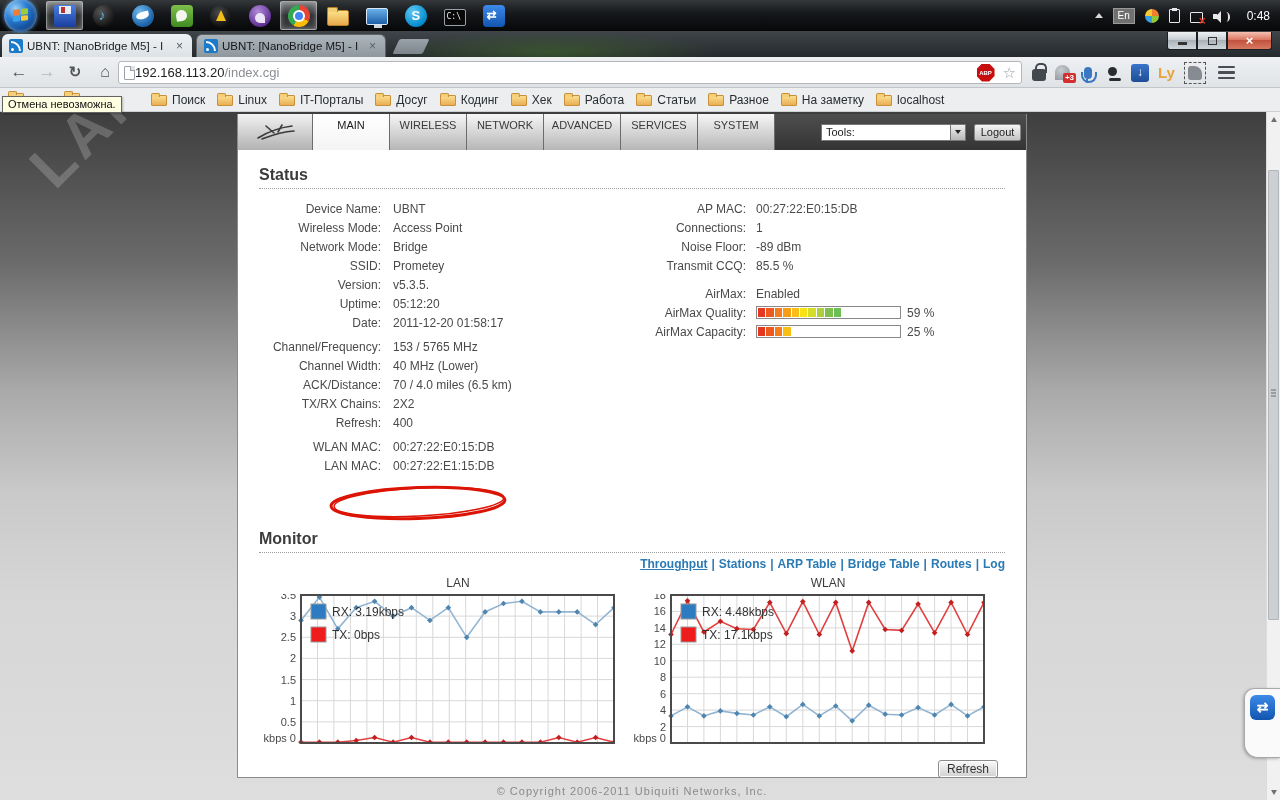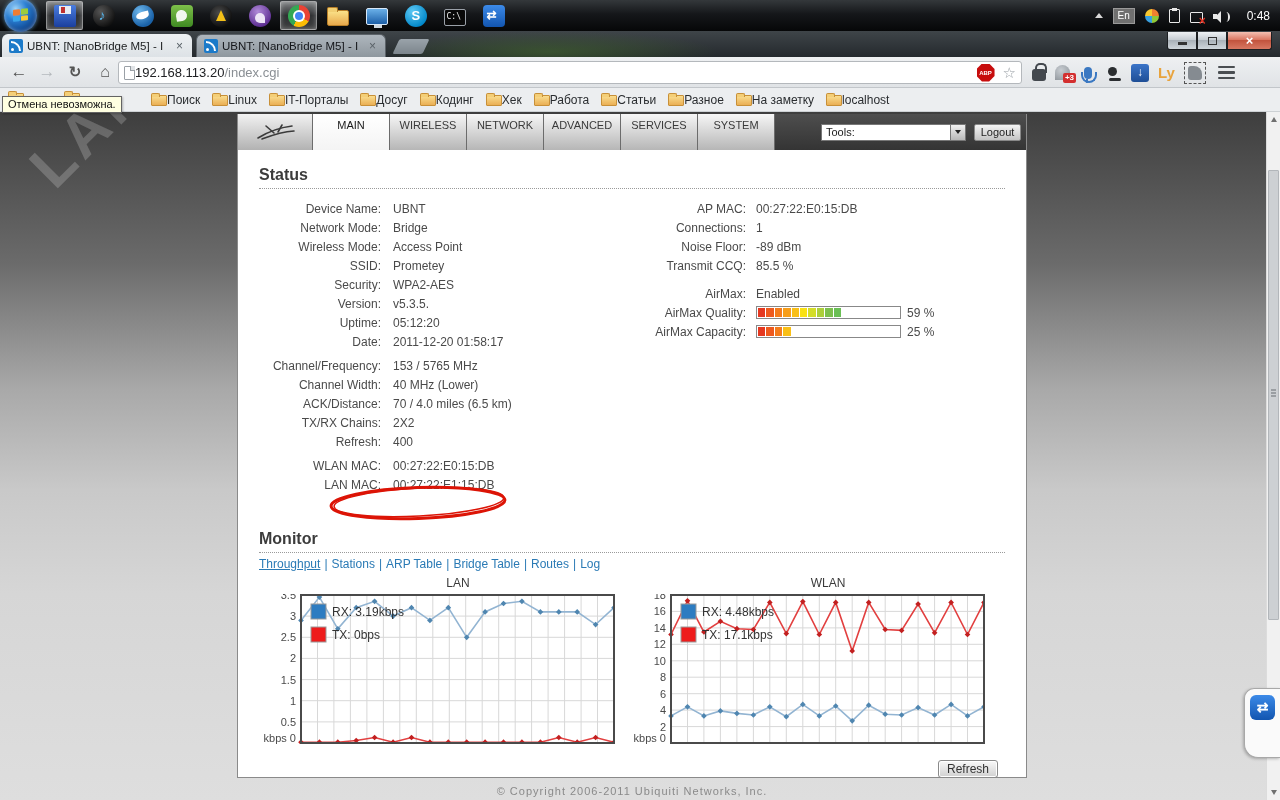--- a/index.html
+++ b/index.html
@@ -117,21 +117,21 @@
 .menu-ic { display:flex; flex-direction:column; gap:3px; margin-left:3px; }
 .menu-ic i { width:17px; height:2.5px; background:#4a4e52; border-radius:1px; }
 
 
 .bookmarks { position:absolute; left:0; top:88px; width:1280px; height:24px; background:#eceef0; border-bottom:1px solid #cdd1d4; z-index:15; }
 .bm-hidden { position:absolute; top:5px; display:flex; gap:40px; left:8px; }
 .bm-list { position:absolute; left:146px; top:0; height:24px; display:flex; align-items:center; }
 .bm { display:flex; align-items:center; padding:0 7px 0 5px; height:24px; }
 .folder { position:relative; width:16px; height:11px; background:linear-gradient(#fadd8e,#eaaf55); border:1px solid #c89038; border-radius:1px; flex:0 0 16px; }
 .folder::before { content:""; position:absolute; left:-1px; top:-3px; width:7px; height:3px; background:#f4cf78; border:1px solid #c89038; border-bottom:none; border-radius:2px 2px 0 0; }
-.bm-label { font-size:12px; color:#2a2d30; white-space:nowrap; }
+.bm-label { font-size:12px; color:#2a2d30; margin-left:5px; white-space:nowrap; }
 .tooltip { position:absolute; left:2px; top:96px; background:#ffffe1; border:1px solid #646464; font-size:11px; color:#111; padding:1px 5px 2px; z-index:50; box-shadow:1px 1px 2px rgba(0,0,0,.25); }
 
 
 .viewport { position:absolute; left:0; top:112px; width:1280px; height:688px;
   background:linear-gradient(#3e3e3e 0%, #6b6b6b 22%, #a8a8a8 40%, #c9c9c9 55%, #d6d6d6 70%, #dedede 100%); }
 .watermark { position:absolute; left:16px; top:40px; font-size:60px; font-weight:bold; letter-spacing:5px;
   color:rgba(255,255,255,.20); transform:rotate(-45deg); transform-origin:left top; white-space:nowrap; }
 
 
 .panel { position:absolute; left:237px; top:2px; width:790px; height:664px; background:#fff; border:1px solid #8a8a8a; border-top:none; }
@@ -158,21 +158,21 @@
 .col-left .fvalue { margin-left:12px; }
 .col-right .flabel { width:138px; text-align:right; }
 .col-right .fvalue { margin-left:10px; }
 .airmax-block { margin-top:9px; }
 .bar { width:145px; height:13px; border:1px solid #888; background:#fff; display:flex; gap:1px; padding:1px; margin-left:10px; }
 .seg { width:7.4px; height:100%; }
 .pct { margin-left:6px; }
 .circle-svg { position:absolute; left:66px; top:292px; pointer-events:none; }
 
 .monitor-head { margin-top:3px; }
-.monitor-links { text-align:left; margin-top:4px; font-size:12px; font-weight:normal; }
+.monitor-links { text-align:right; margin-top:4px; font-size:12px; font-weight:bold; }
 .mlink { color:#2a7ab5; text-decoration:none; }
 .mlink.active { text-decoration:underline; }
 .msep { color:#2a7ab5; margin:0 4px; }
 .charts { display:flex; margin-top:5px; margin-left:4px; gap:18px; }
 .chart-block .ctitle { text-align:center; font-size:12px; color:#3a3a3a; padding-left:38px; margin-bottom:4px; }
 .tick { font-size:11px; fill:#4a4a4a; }
 .leg { font-size:12px; fill:#333; }
 .refresh-row { margin-top:12px; margin-left:679px; }
 .refresh-btn { width:60px; height:18px; background:linear-gradient(#f8f8f8,#d0d0d0); border:1px solid #8a8a8a; border-radius:3px; font-size:12px; color:#333; text-align:center; line-height:16px; box-shadow:inset 0 0 0 1px #fff; }
 .footer { position:absolute; left:237px; top:673px; width:790px; text-align:center; font-size:11px; color:#8a8a8a; letter-spacing:1px; }
@@ -397,34 +397,30 @@
       <div class="content">
         <div class="section-head status-head">Status</div>
         <div class="status-body">
           <div class="col-left" id="colLeft">
               <div>
                 <div class="frow">
                   <span class="flabel">Device Name:</span>
                   <span class="fvalue">UBNT</span>
                 </div>
                 <div class="frow">
+                  <span class="flabel">Wireless Mode:</span>
+                  <span class="fvalue">Access Point</span>
+                </div>
+                <div class="frow">
                   <span class="flabel">Network Mode:</span>
                   <span class="fvalue">Bridge</span>
                 </div>
                 <div class="frow">
-                  <span class="flabel">Wireless Mode:</span>
-                  <span class="fvalue">Access Point</span>
-                </div>
-                <div class="frow">
                   <span class="flabel">SSID:</span>
                   <span class="fvalue">Prometey</span>
-                </div>
-                <div class="frow">
-                  <span class="flabel">Security:</span>
-                  <span class="fvalue">WPA2-AES</span>
                 </div>
                 <div class="frow">
                   <span class="flabel">Version:</span>
                   <span class="fvalue">v5.3.5.</span>
                 </div>
                 <div class="frow">
                   <span class="flabel">Uptime:</span>
                   <span class="fvalue">05:12:20</span>
                 </div>
                 <div class="frow">

